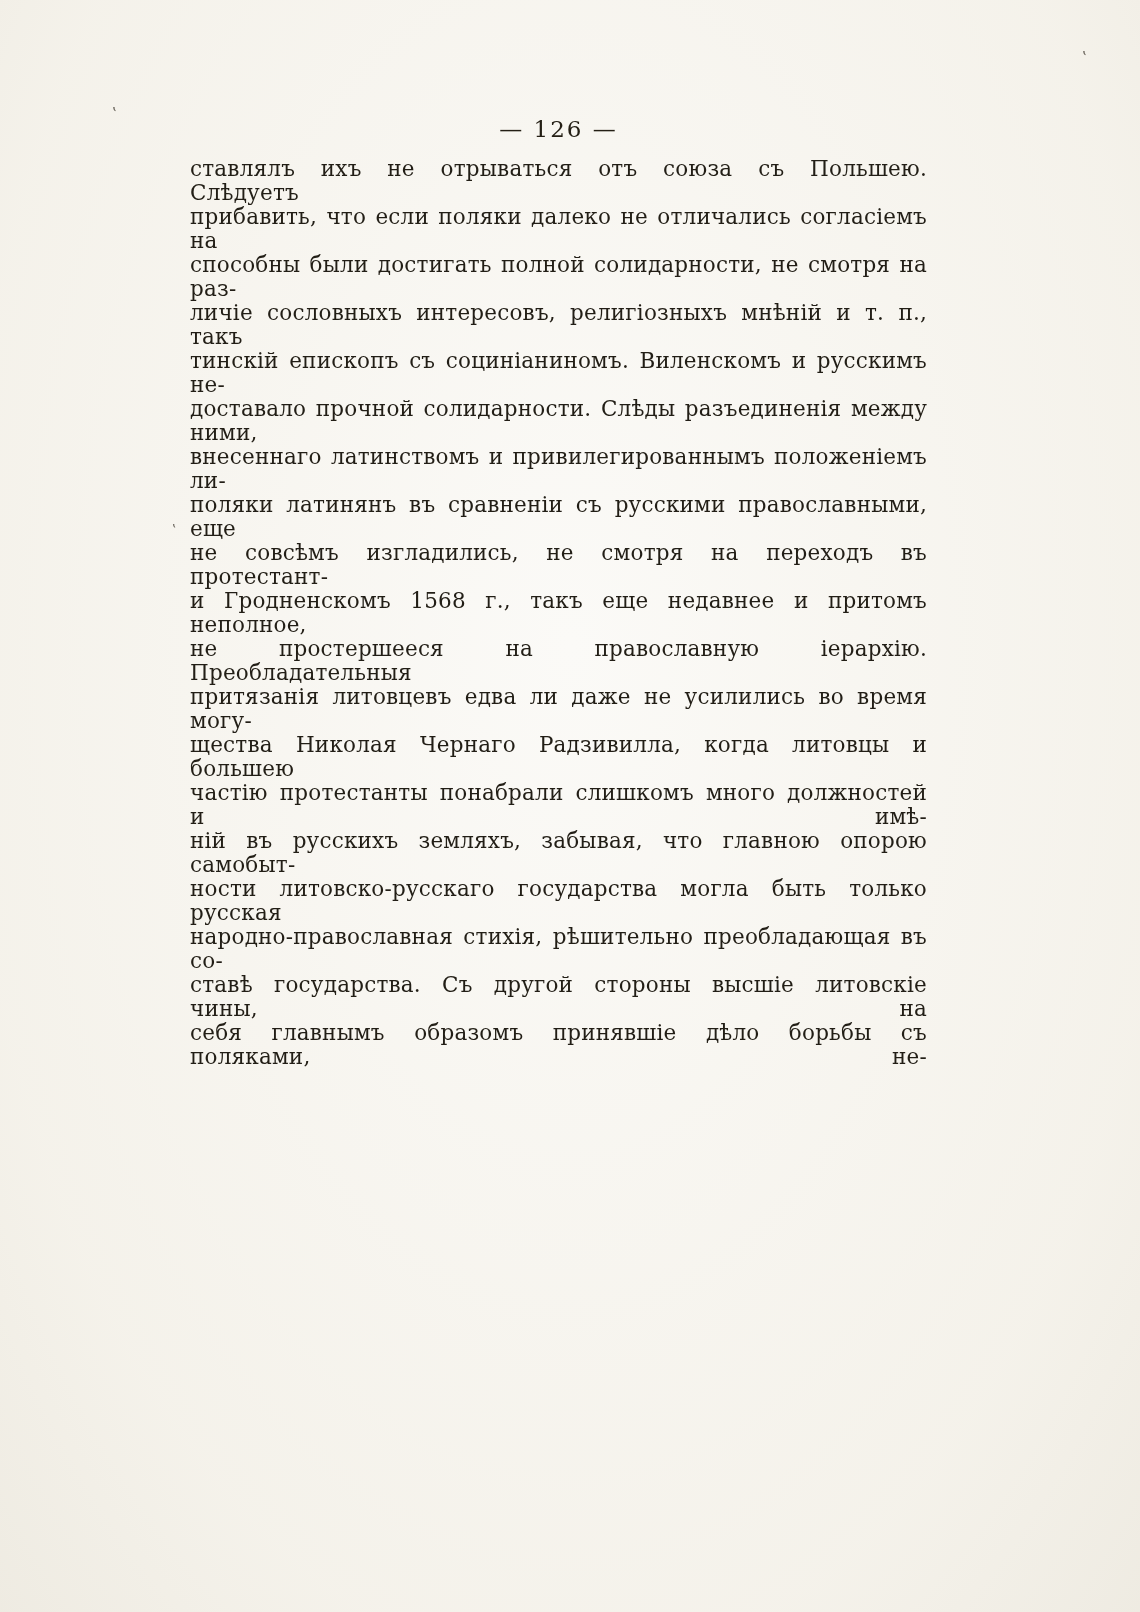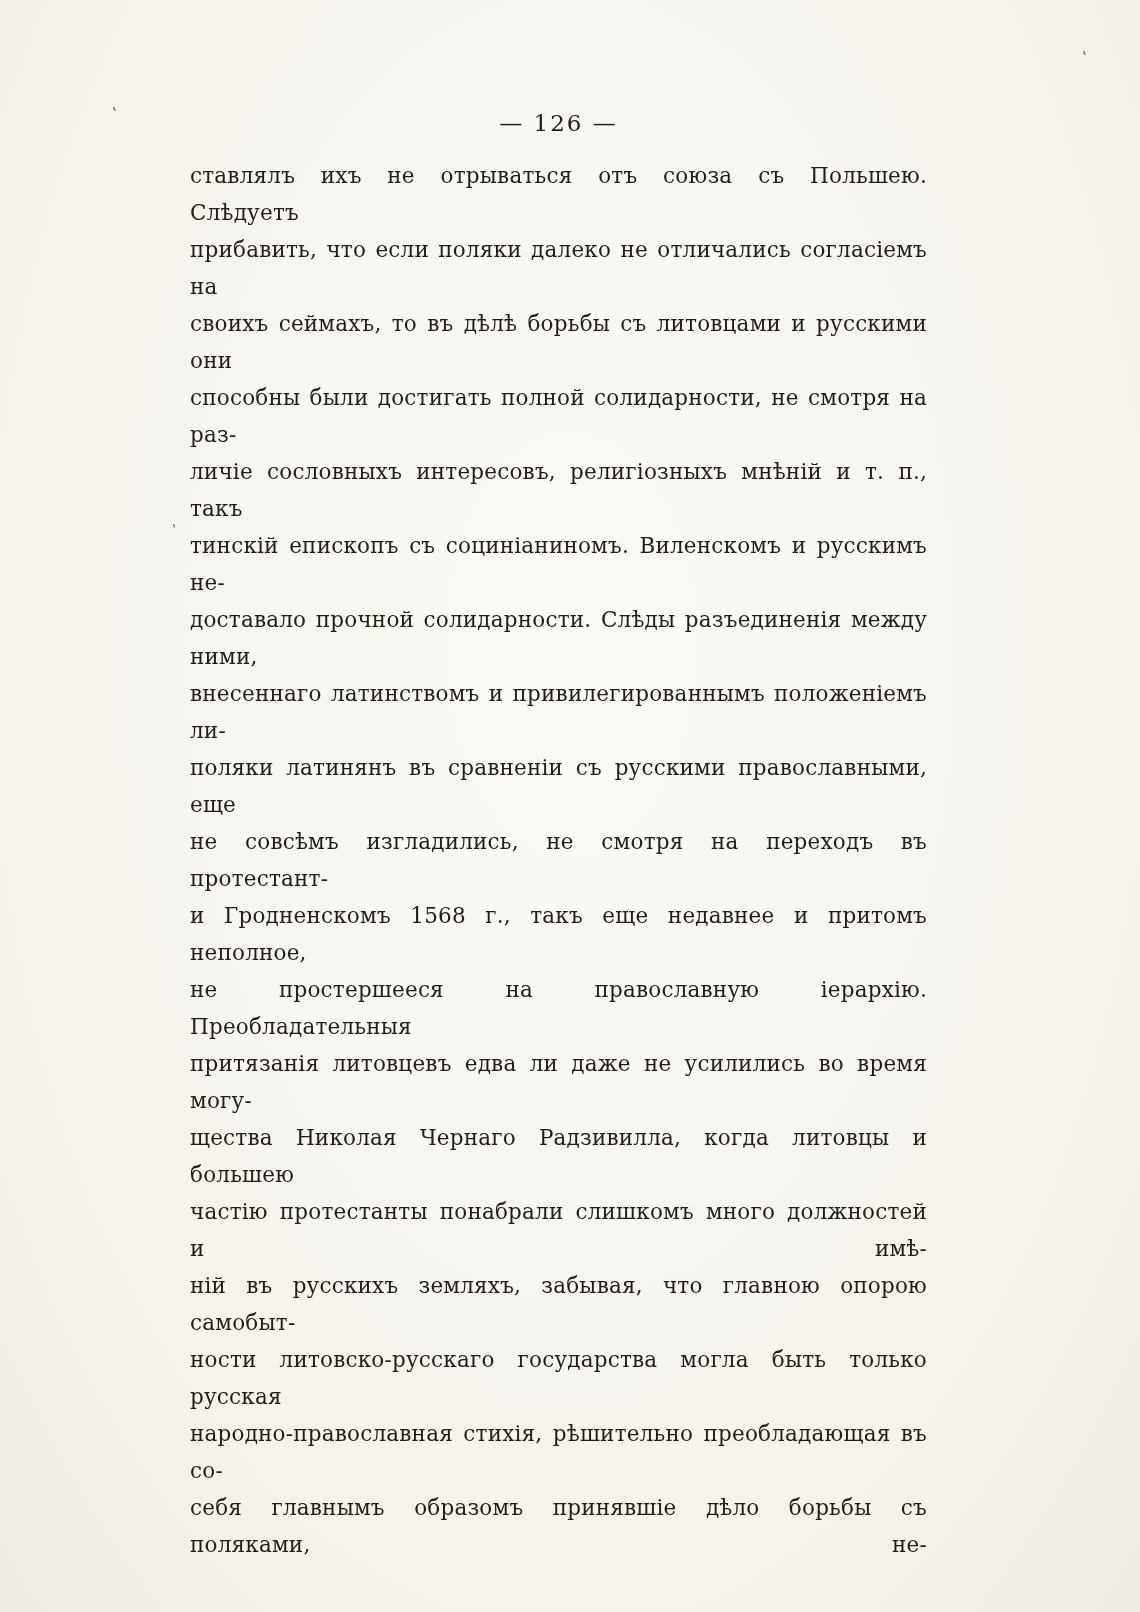--- a/index.html
+++ b/index.html
@@ -17,37 +17,37 @@
   }
   .page {
     position: absolute;
     inset: 0;
     background:
       radial-gradient(ellipse at 50% 40%, rgba(255,255,255,0.5) 0%, rgba(240,236,226,0.35) 75%, rgba(228,223,210,0.45) 100%),
       #f7f5ef;
   }
   .page-number {
     position: absolute;
-    top: 110px;
+    top: 116px;
     left: 190px;
     width: 737px;
     text-align: center;
     font-size: 23px;
     letter-spacing: 2px;
     color: #241f15;
   }
   .text-block {
     position: absolute;
     top: 157px;
     left: 190px;
     width: 737px;
   }
   .line {
     font-size: 21.5px;
-    line-height: 37px;
+    line-height: 24px;
     letter-spacing: 0.2px;
     word-spacing: 2px;
     text-align: justify;
     text-align-last: justify;
     white-space: normal;
   }
   .artifact {
     position: absolute;
     color: #3a342a;
     font-size: 16px;
@@ -63,31 +63,31 @@
 <div class="page">
   <div class="artifact a1">‛</div>
   <div class="artifact a2">‛</div>
   <div class="artifact a3">‛</div>
 
   <div class="page-number">— 126 —</div>
 
   <div class="text-block">
       <div class="line">ставлялъ ихъ не отрываться отъ союза съ Польшею. Слѣдуетъ</div>
       <div class="line">прибавить, что если поляки далеко не отличались согласіемъ на</div>
-      <div class="line">своихъ сеймахъ, то въ дѣлѣ борьбы съ литовцами и русскими они</div>
       <div class="line">способны были достигать полной солидарности, не смотря на раз-</div>
       <div class="line">личіе сословныхъ интересовъ, религіозныхъ мнѣній и т. п., такъ</div>
       <div class="line">тинскій епископъ съ социніаниномъ. Виленскомъ и русскимъ не-</div>
       <div class="line">доставало прочной солидарности. Слѣды разъединенія между ними,</div>
       <div class="line">внесеннаго латинствомъ и привилегированнымъ положеніемъ ли-</div>
       <div class="line">поляки латинянъ въ сравненіи съ русскими православными, еще</div>
       <div class="line">не совсѣмъ изгладились, не смотря на переходъ въ протестант-</div>
       <div class="line">и Гродненскомъ 1568 г., такъ еще недавнее и притомъ неполное,</div>
       <div class="line">не простершееся на православную іерархію. Преобладательныя</div>
       <div class="line">притязанія литовцевъ едва ли даже не усилились во время могу-</div>
       <div class="line">щества Николая Чернаго Радзивилла, когда литовцы и большею</div>
       <div class="line">частію протестанты понабрали слишкомъ много должностей и имѣ-</div>
       <div class="line">ній въ русскихъ земляхъ, забывая, что главною опорою самобыт-</div>
       <div class="line">ности литовско-русскаго государства могла быть только русская</div>
       <div class="line">народно-православная стихія, рѣшительно преобладающая въ со-</div>
+      <div class="line">ставѣ государства. Съ другой стороны высшіе литовскіе чины, на</div>
       <div class="line">себя главнымъ образомъ принявшіе дѣло борьбы съ поляками, не-</div>
     </div>
 </div>
 
 </body></html>

